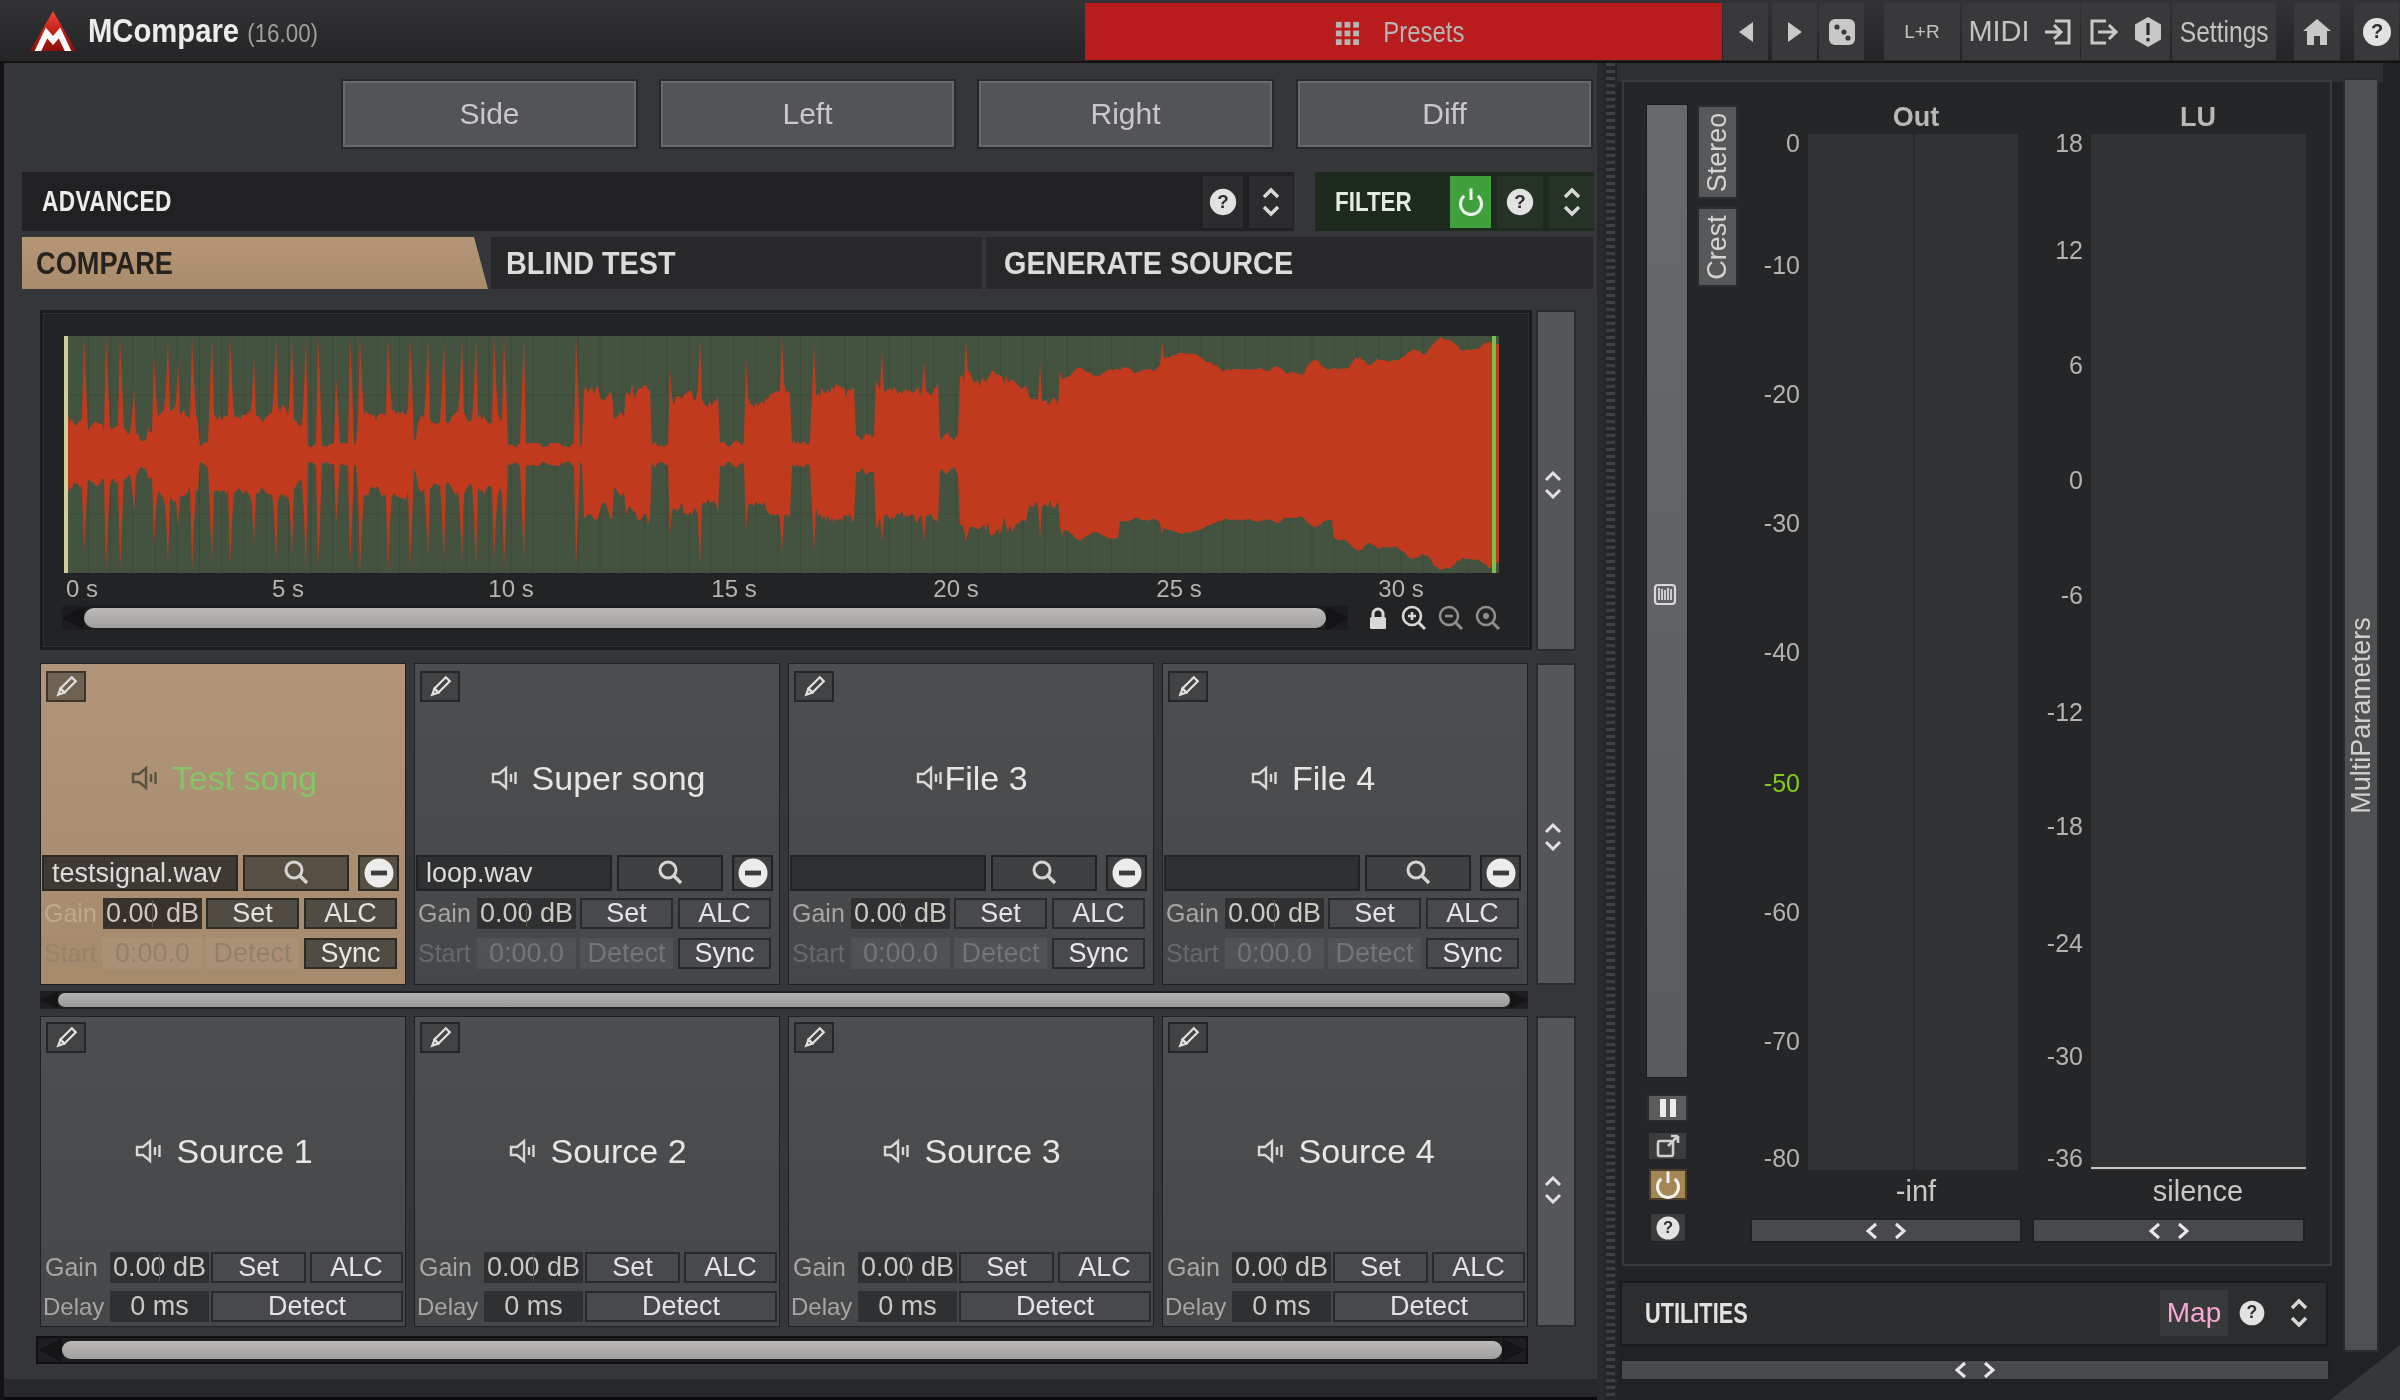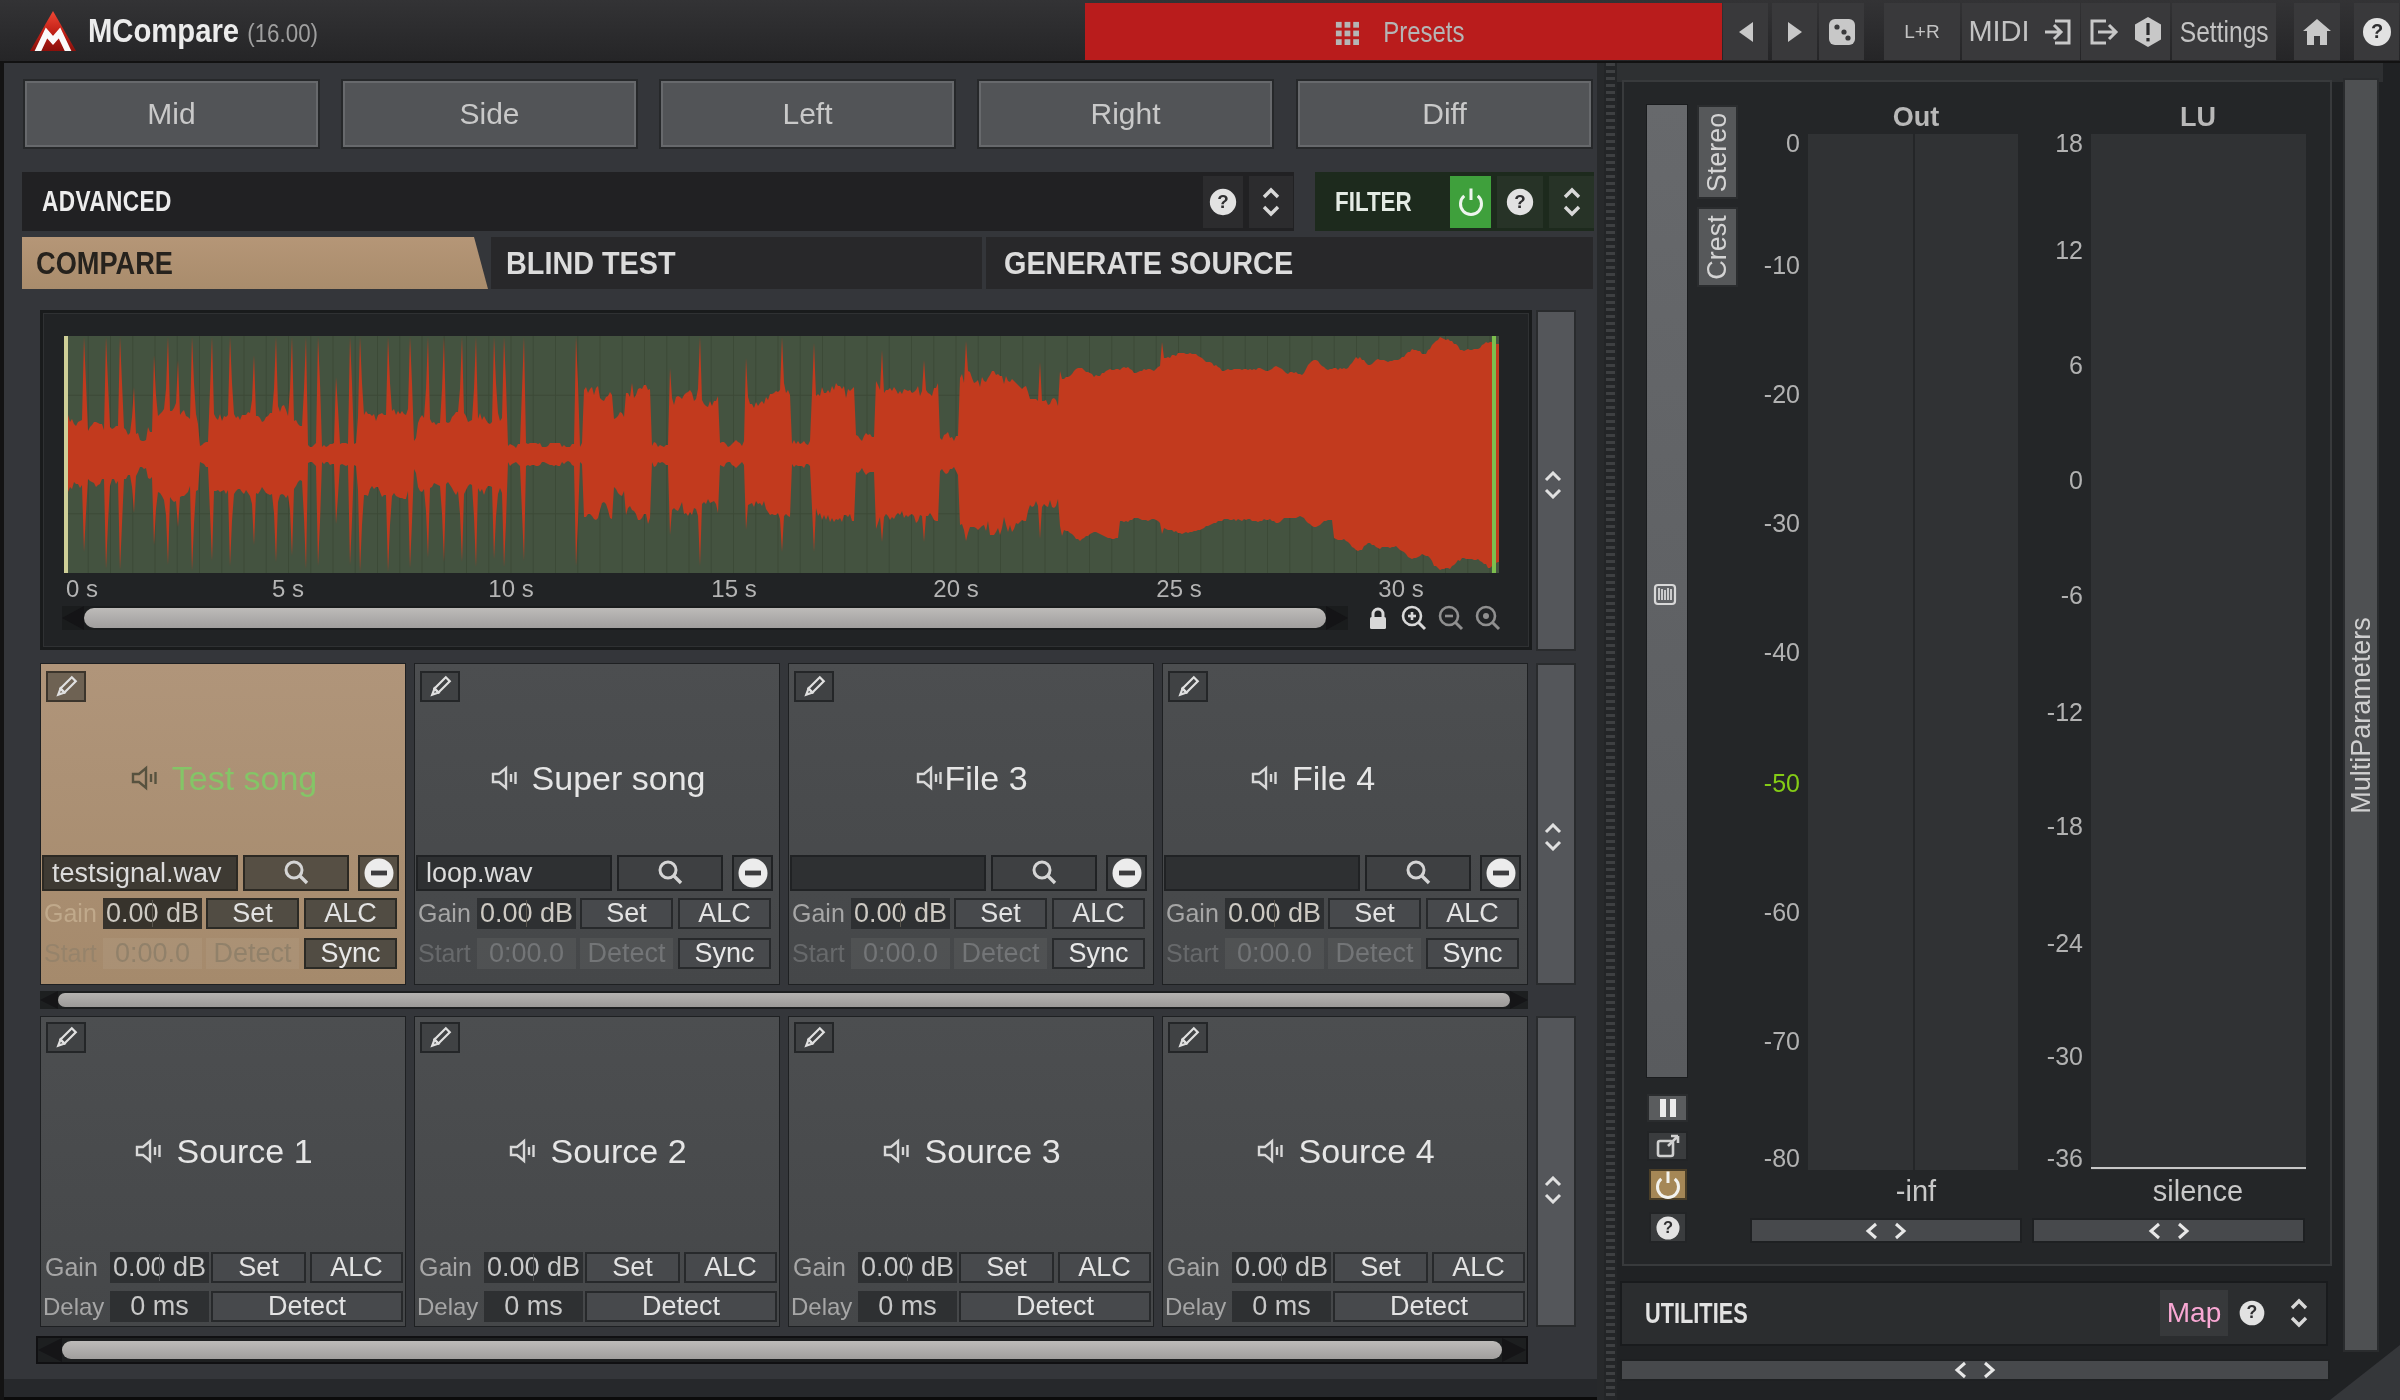--- a/index.html
+++ b/index.html
@@ -106,23 +106,20 @@
       <div class="ct" style="width:100%;height:100%">
         <svg width="34" height="34" viewBox="0 0 34 34" style="display:block">
           <circle cx="17" cy="17" r="14" fill="#e2e2e2"></circle>
           <text x="17" y="23" font-family="Liberation Sans, sans-serif" font-size="20" font-weight="bold" fill="#2e2e30" text-anchor="middle">?</text>
         </svg>
       </div>
     </div>
     <div style="position:absolute;left:0px;top:63px;width:4px;height:1337px;background:#131313"></div>
     <div style="position:absolute;left:4px;top:63px;width:1597px;height:1316px;background:#34363a"></div>
     <div style="position:absolute;left:4px;top:1379px;width:1597px;height:21px;background:#26282b;border-bottom:3px solid #0b0b0b"></div>
-    <div style="position:absolute;left:23px;top:79px;width:297px;height:70px;background:#525457;border:2px solid #26282a;box-shadow:inset 0 0 0 2px #67696c">
-      <div class="ct" style="width:100%;height:100%;font-size:30px;color:#c9c9c9">Mid</div>
-    </div>
     <div style="position:absolute;left:341px;top:79px;width:297px;height:70px;background:#525457;border:2px solid #26282a;box-shadow:inset 0 0 0 2px #67696c">
       <div class="ct" style="width:100%;height:100%;font-size:30px;color:#c9c9c9">Side</div>
     </div>
     <div style="position:absolute;left:659px;top:79px;width:297px;height:70px;background:#525457;border:2px solid #26282a;box-shadow:inset 0 0 0 2px #67696c">
       <div class="ct" style="width:100%;height:100%;font-size:30px;color:#c9c9c9">Left</div>
     </div>
     <div style="position:absolute;left:977px;top:79px;width:297px;height:70px;background:#525457;border:2px solid #26282a;box-shadow:inset 0 0 0 2px #67696c">
       <div class="ct" style="width:100%;height:100%;font-size:30px;color:#c9c9c9">Right</div>
     </div>
     <div style="position:absolute;left:1296px;top:79px;width:297px;height:70px;background:#525457;border:2px solid #26282a;box-shadow:inset 0 0 0 2px #67696c">

